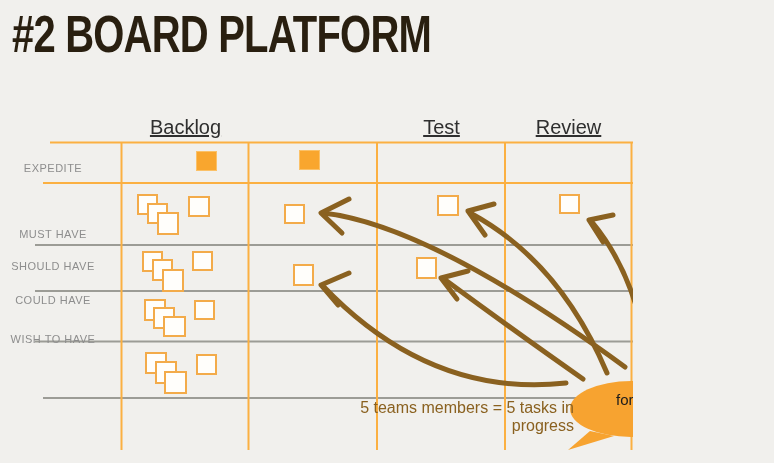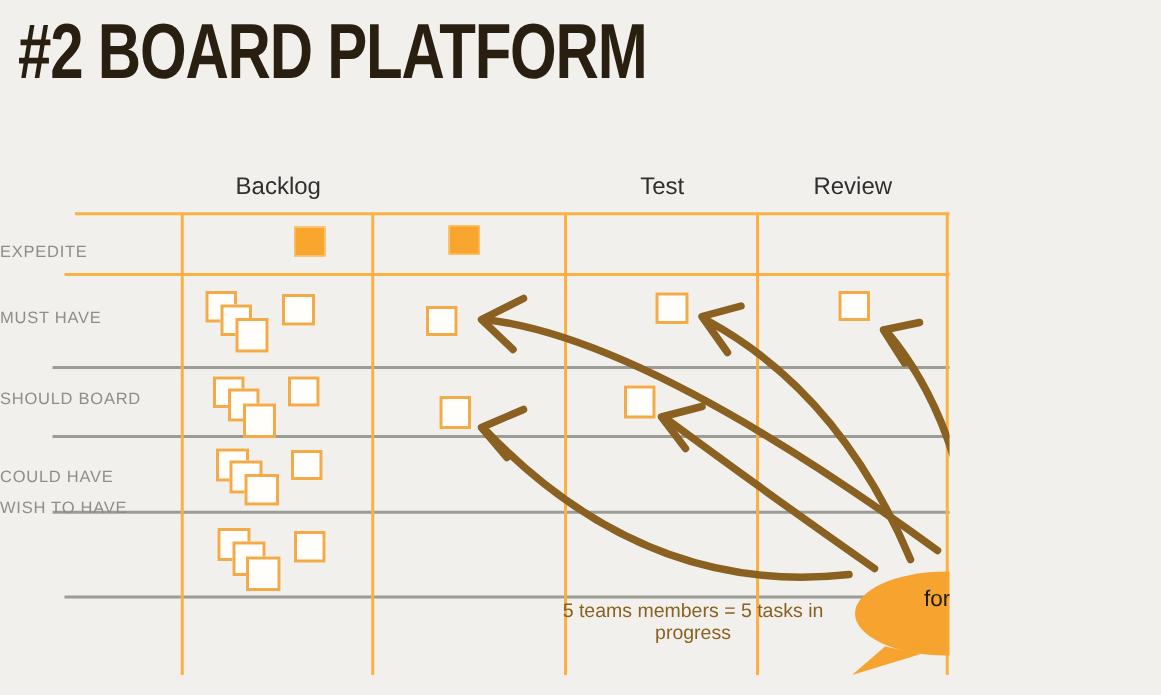--- a/index.html
+++ b/index.html
@@ -13,39 +13,39 @@
   .canvas{position:relative;width:633px;height:463px;background:var(--bg);overflow:hidden;}
   .layer{position:absolute;left:0;top:0;width:774px;height:463px;}
   h1.title{
     position:absolute;left:12px;top:4px;
     font-size:50px;font-weight:900;letter-spacing:-1px;
     color:var(--title-color);transform:scale(0.8,1.04);transform-origin:left top;
     white-space:nowrap;
   }
   .col-h{
     position:absolute;top:116px;width:129px;text-align:center;
-    font-size:16px;color:var(--header-color);
+    font-size:20px;color:var(--header-color);text-decoration:underline;
   }
   .c0{left:121px}.c1{left:248px}.c2{left:377px}.c3{left:504px}.c4{left:631px}
   .row-h{
-    position:absolute;left:0;width:106px;
+    position:absolute;left:0;width:106px;text-align:center;
     font-size:11px;letter-spacing:.5px;color:var(--label-gray);
   }
-  .r0{top:162px}.r1{top:206px}.r2{top:260px}.r3{top:312px}.r4{top:333px}
+  .r0{top:162px}.r1{top:228px}.r2{top:260px}.r3{top:294px}.r4{top:333px}
   .note{
     position:absolute;background:var(--note-fill);
     border:2px solid var(--note-border);
   }
   .note.filled{background:var(--fill-orange);border:1px solid var(--fill-border);}
   .ol{stroke:var(--orange-line);stroke-width:2;}
   .gl{stroke:var(--gray-line);stroke-width:2;}
   .arrow{stroke:var(--brown);fill:none;stroke-linecap:round;stroke-linejoin:round;}
   .caption{
-    position:absolute;left:350px;top:399px;width:224px;text-align:center;
-    font-size:13px;color:var(--brown);
+    position:absolute;left:350px;top:399px;width:224px;text-align:right;
+    font-size:16px;color:var(--brown);
   }
   .bubble-text{
     position:absolute;left:569px;top:391px;width:124px;text-align:center;
     font-size:15px;line-height:18px;color:#1b1b1b;
   }
 </style>
 </head>
 <body>
 
 <div class="canvas">
@@ -66,21 +66,21 @@
     <line class="ol" x1="631.5" y1="142" x2="631.5" y2="450"></line>
     <line class="ol" x1="760" y1="142" x2="760" y2="450"></line>
   </svg>
 
   <div class="col-h c0">Backlog</div>
   <div class="col-h c3">Review</div>
   <div class="col-h c2">Test</div>
 
   <div class="row-h r0">EXPEDITE</div>
   <div class="row-h r1">MUST HAVE</div>
-  <div class="row-h r2">SHOULD BOARD</div>
+  <div class="row-h r2">SHOULD HAVE</div>
   <div class="row-h r3">COULD HAVE</div>
   <div class="row-h r4">WISH TO HAVE</div>
 
   <div id="notes-layer" class="layer">
       <div class="note filled" style="left: 196px; top: 151px; width: 21px; height: 20px;"></div>
       <div class="note filled" style="left: 299px; top: 150px; width: 21px; height: 20px;"></div>
       <div class="note" style="left: 137px; top: 194px; width: 21px; height: 21px;"></div>
       <div class="note" style="left: 147px; top: 203px; width: 21px; height: 21px;"></div>
       <div class="note" style="left: 157px; top: 212px; width: 22px; height: 23px;"></div>
       <div class="note" style="left: 188px; top: 196px; width: 22px; height: 21px;"></div>

